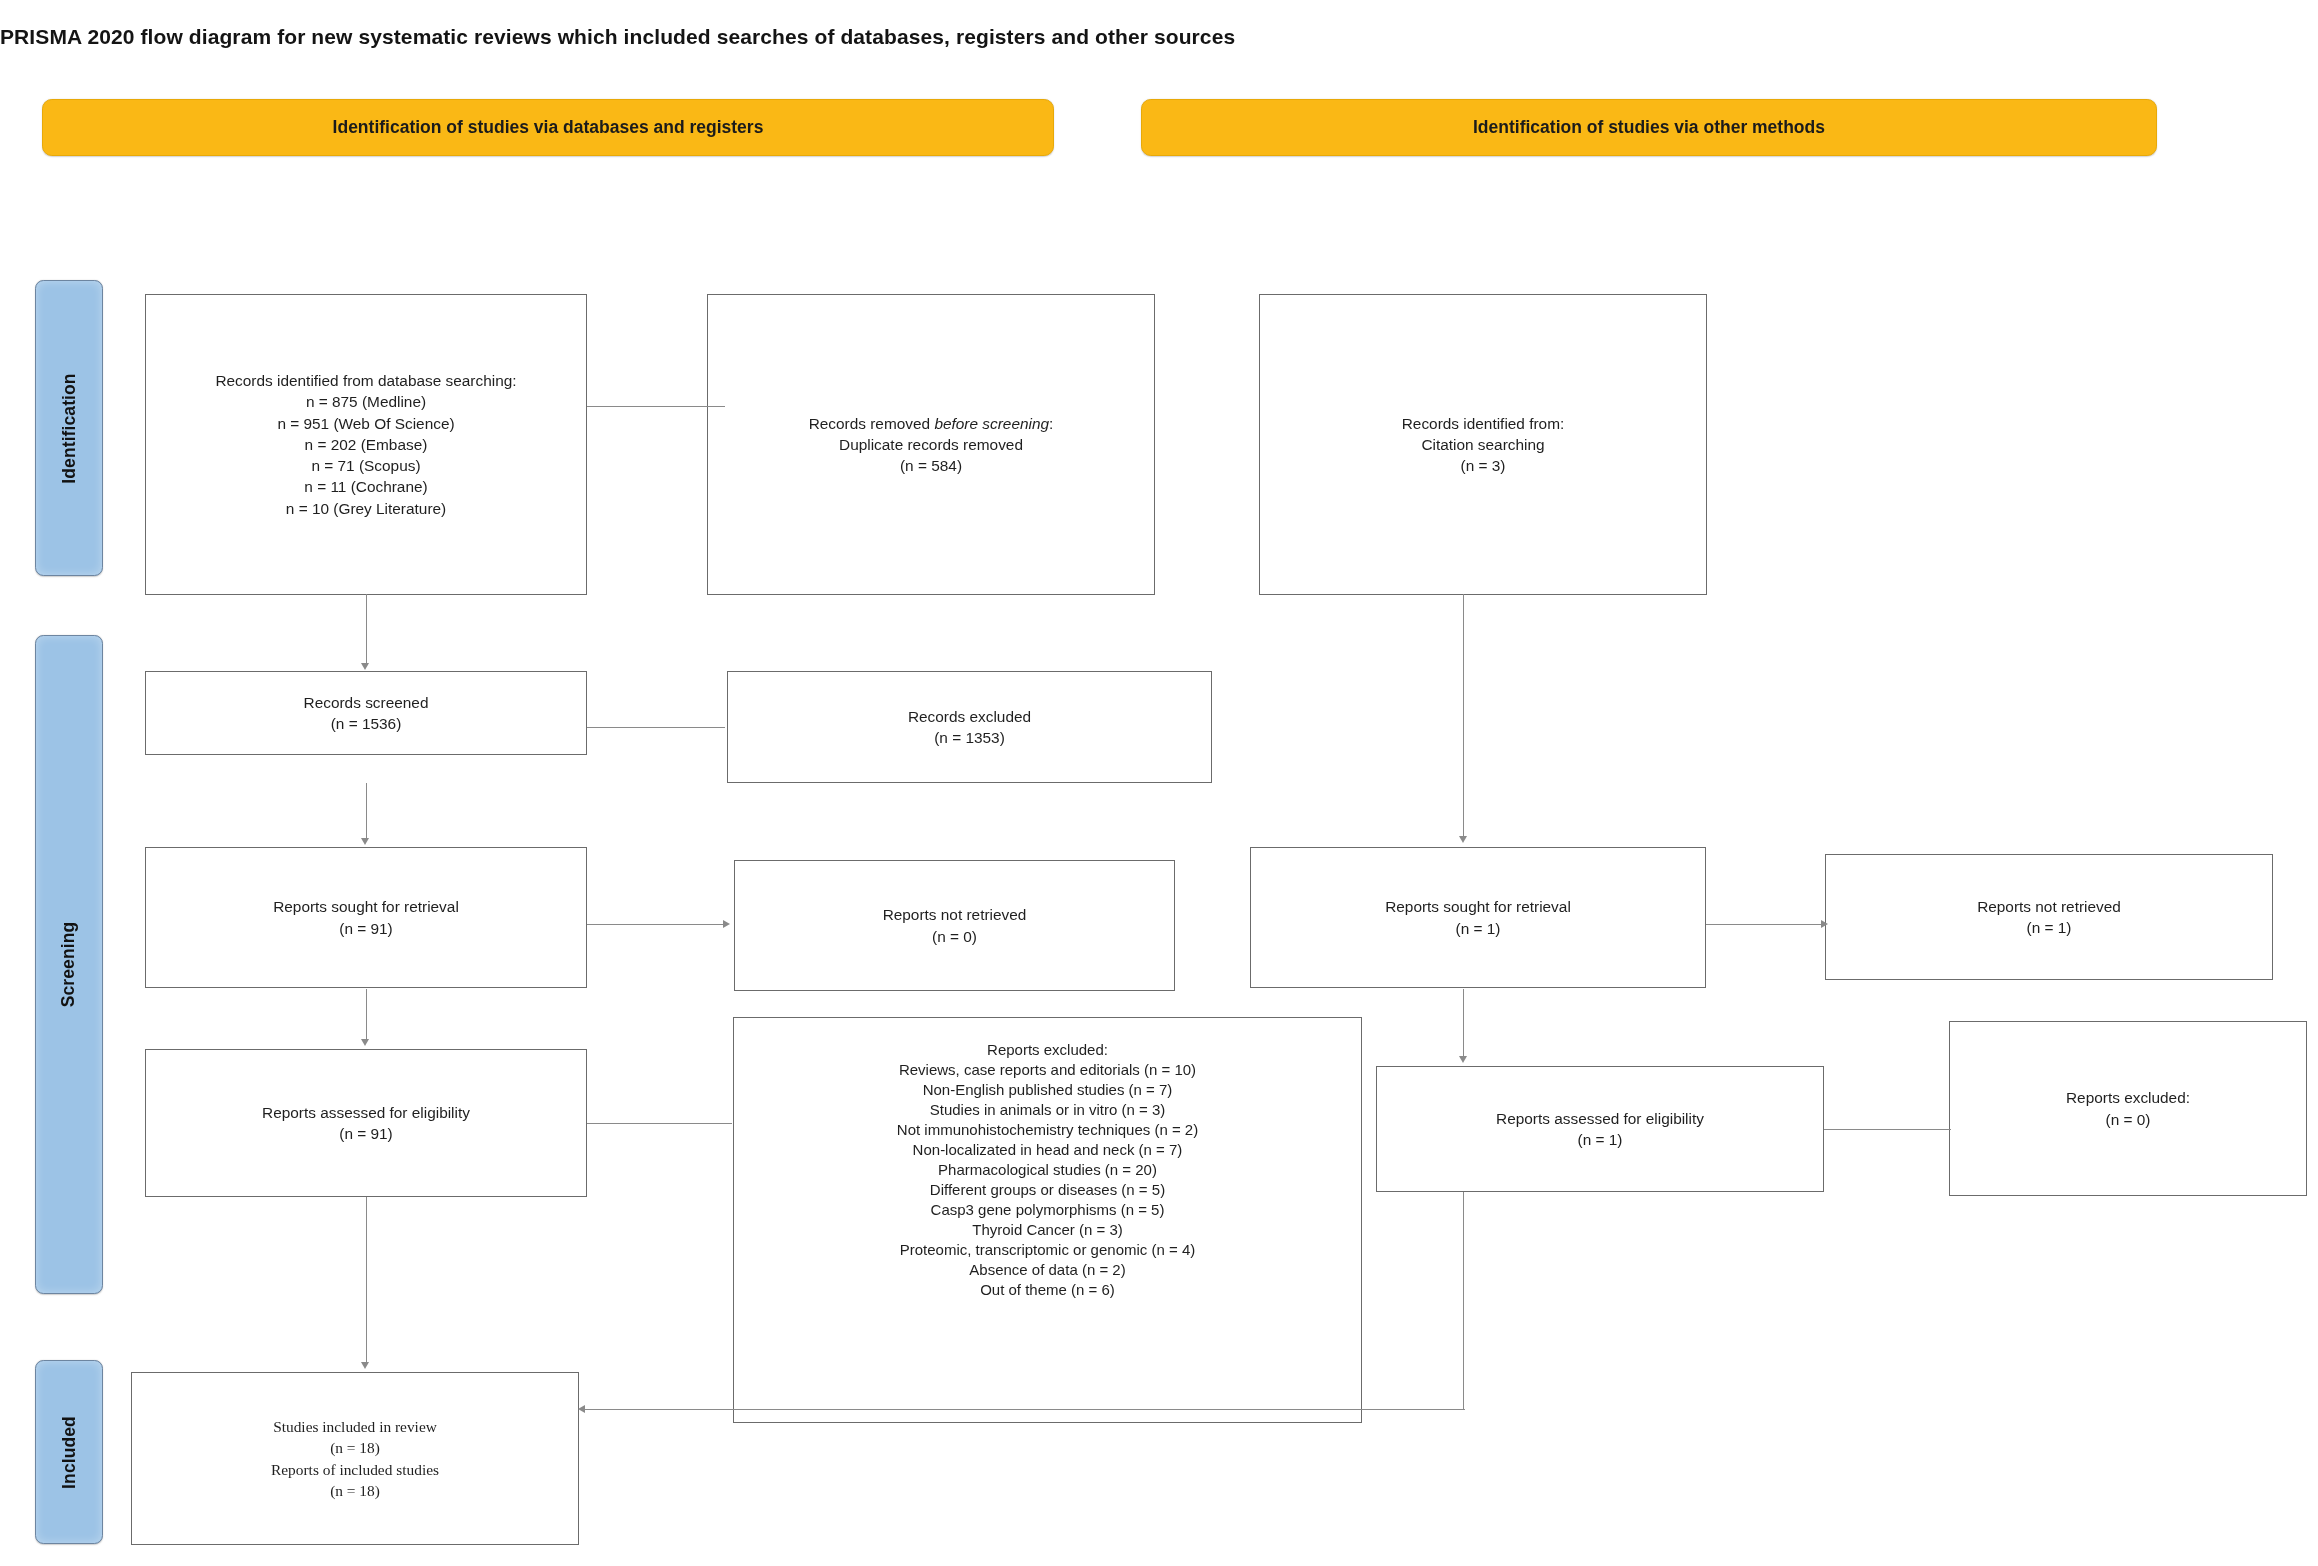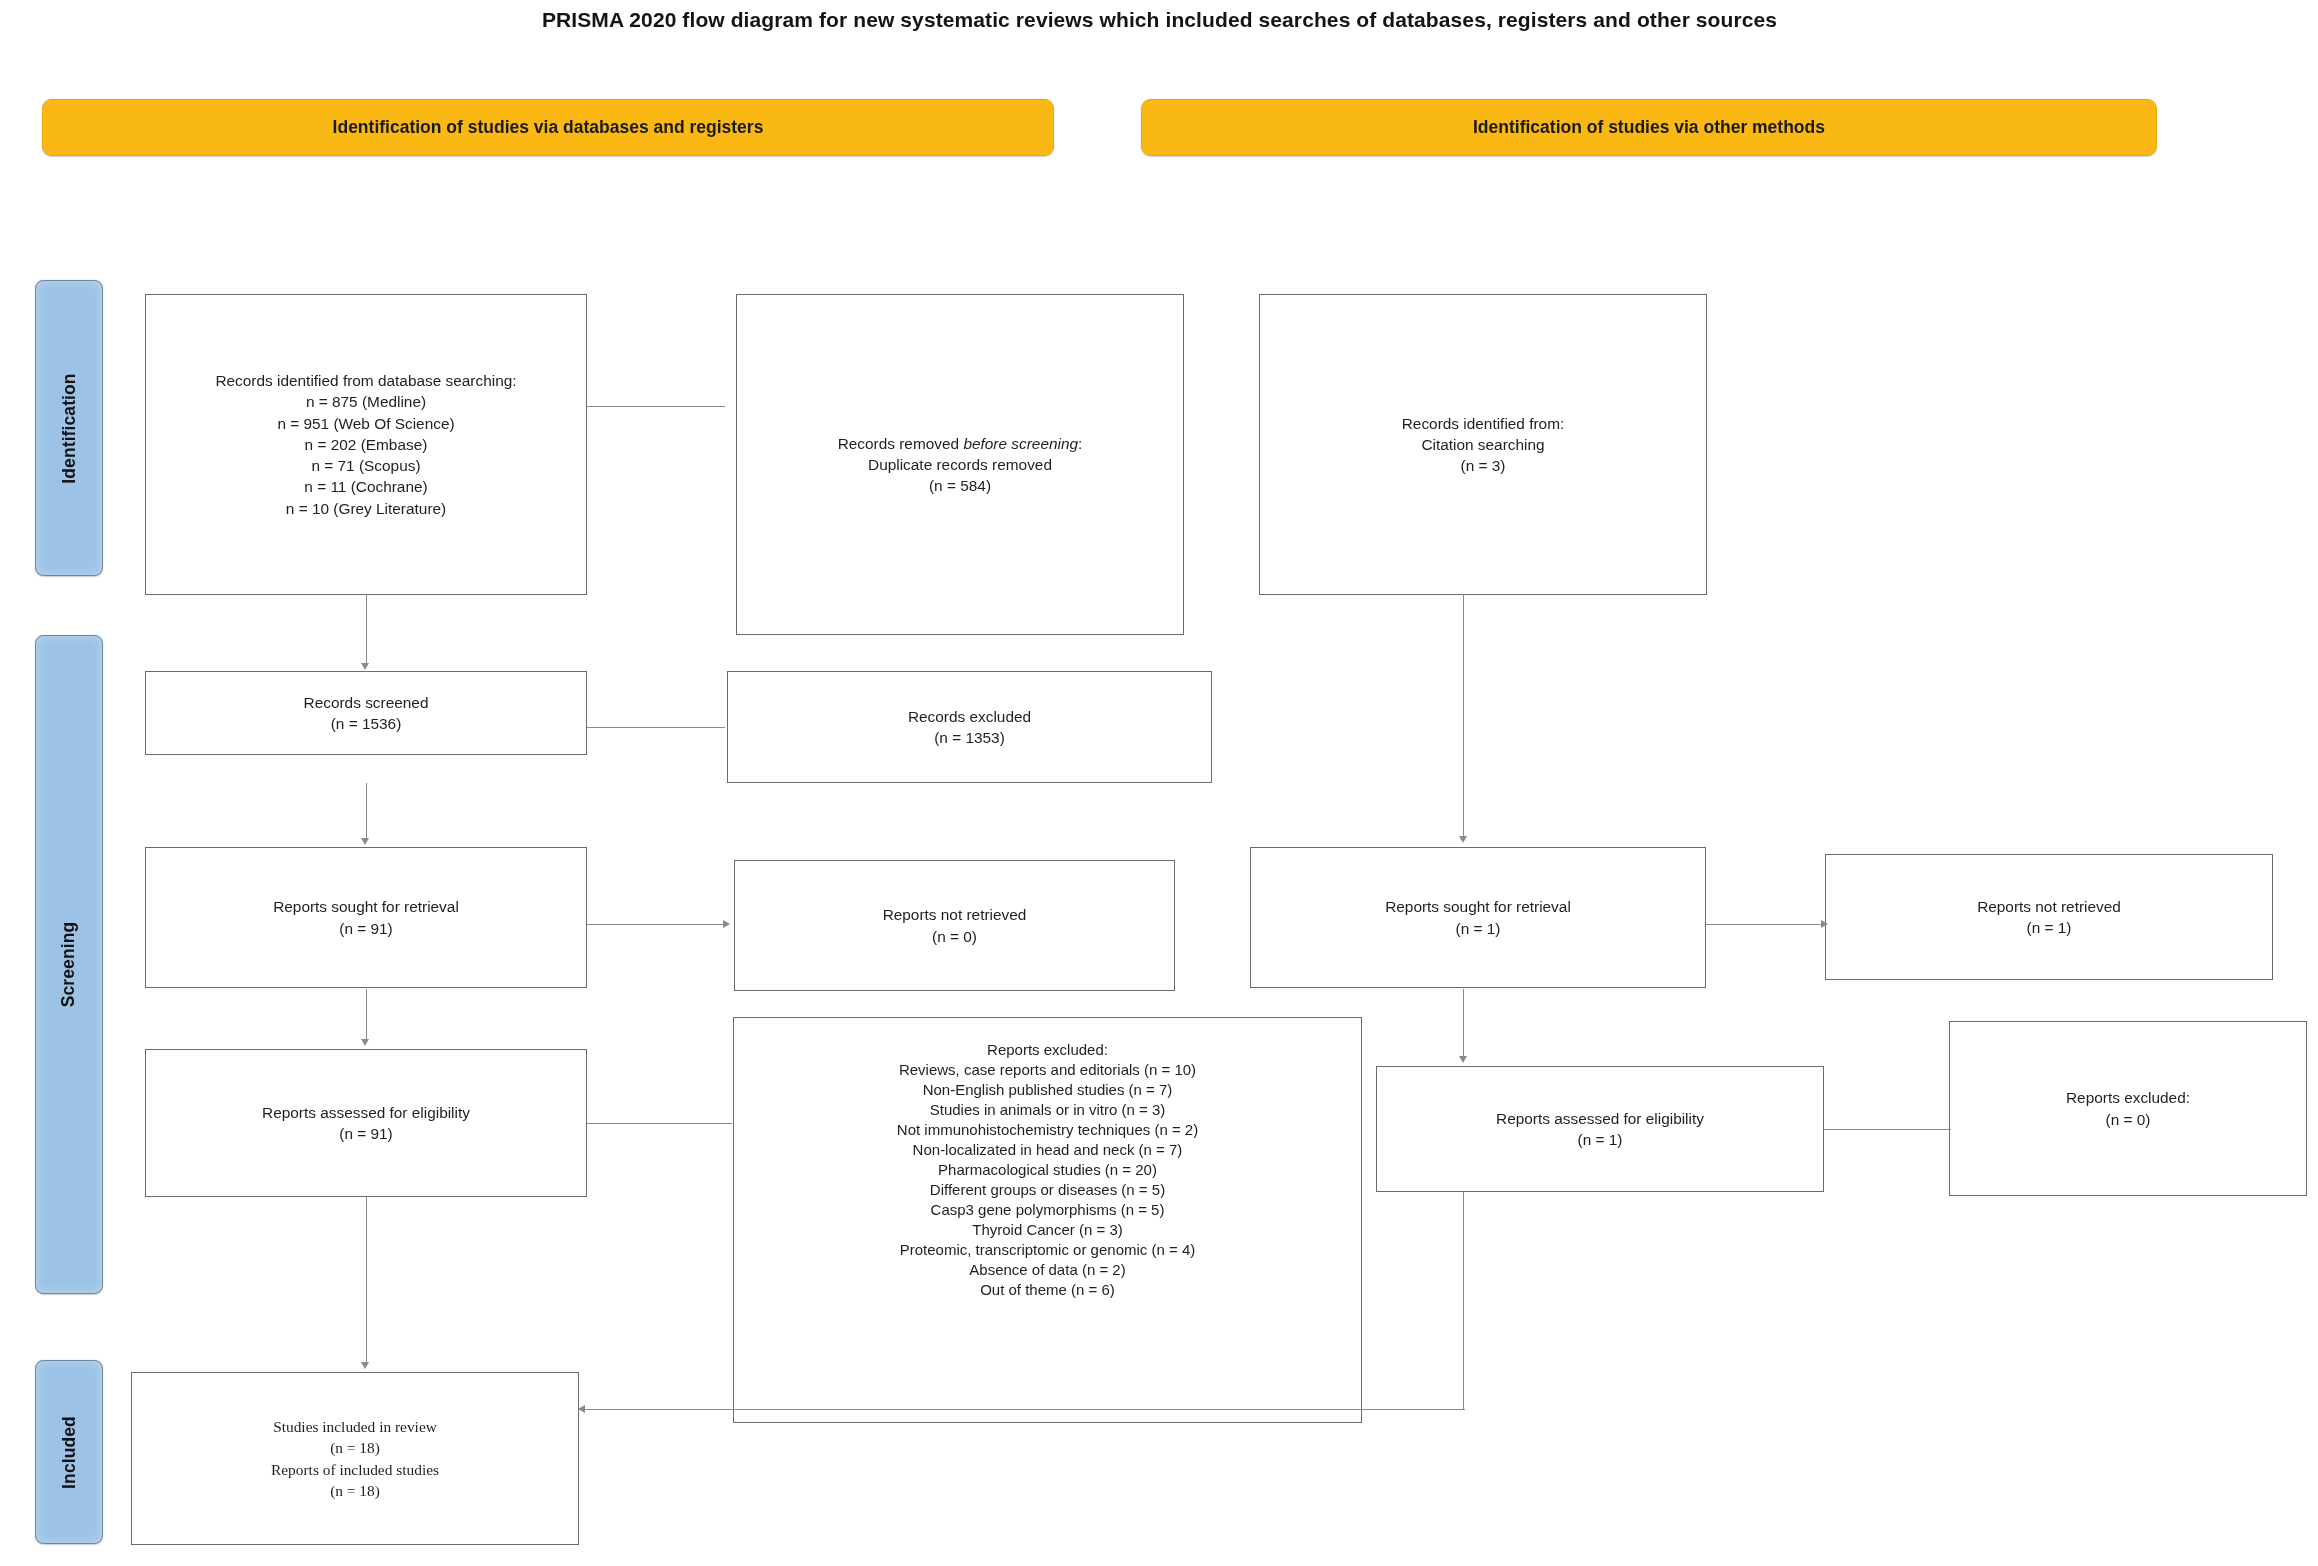--- a/index.html
+++ b/index.html
@@ -13,23 +13,23 @@
     position:relative;
     width:2319px;
     height:1566px;
     background:#ffffff;
     overflow:hidden;
   }
 
   
   .diagram-title{
     position:absolute;
-    left:0; top:8px;
+    left:0; top:25px;
     width:2319px;
-    text-align:center;
+    text-align:left;
     font-size:21px;
     font-weight:bold;
     letter-spacing:0.1px;
     color:#141414;
   }
 
   
   .banner{
     position:absolute;
     background:#FAB815;
@@ -133,21 +133,21 @@
   <div class="box" style="left:145px; top:294px; width:442px; height:301px;">
     <div class="txt">Records identified from database searching:
 n = 875 (Medline)
 n = 951 (Web Of Science)
 n = 202 (Embase)
 n = 71 (Scopus)
 n = 11 (Cochrane)
 n = 10 (Grey Literature)</div>
   </div>
 
-  <div class="box" style="left:736px; top:294px; width:448px; height:341px;">
+  <div class="box" style="left:707px; top:294px; width:448px; height:301px;">
     <div class="txt">
       <span>Records removed </span><span class="it">before screening</span><span>:</span>
       <span style="display:block">Duplicate records removed
 (n = 584)</span>
     </div>
   </div>
 
   <div class="box" style="left:1259px; top:294px; width:448px; height:301px;">
     <div class="txt">Records identified from:
 Citation searching

